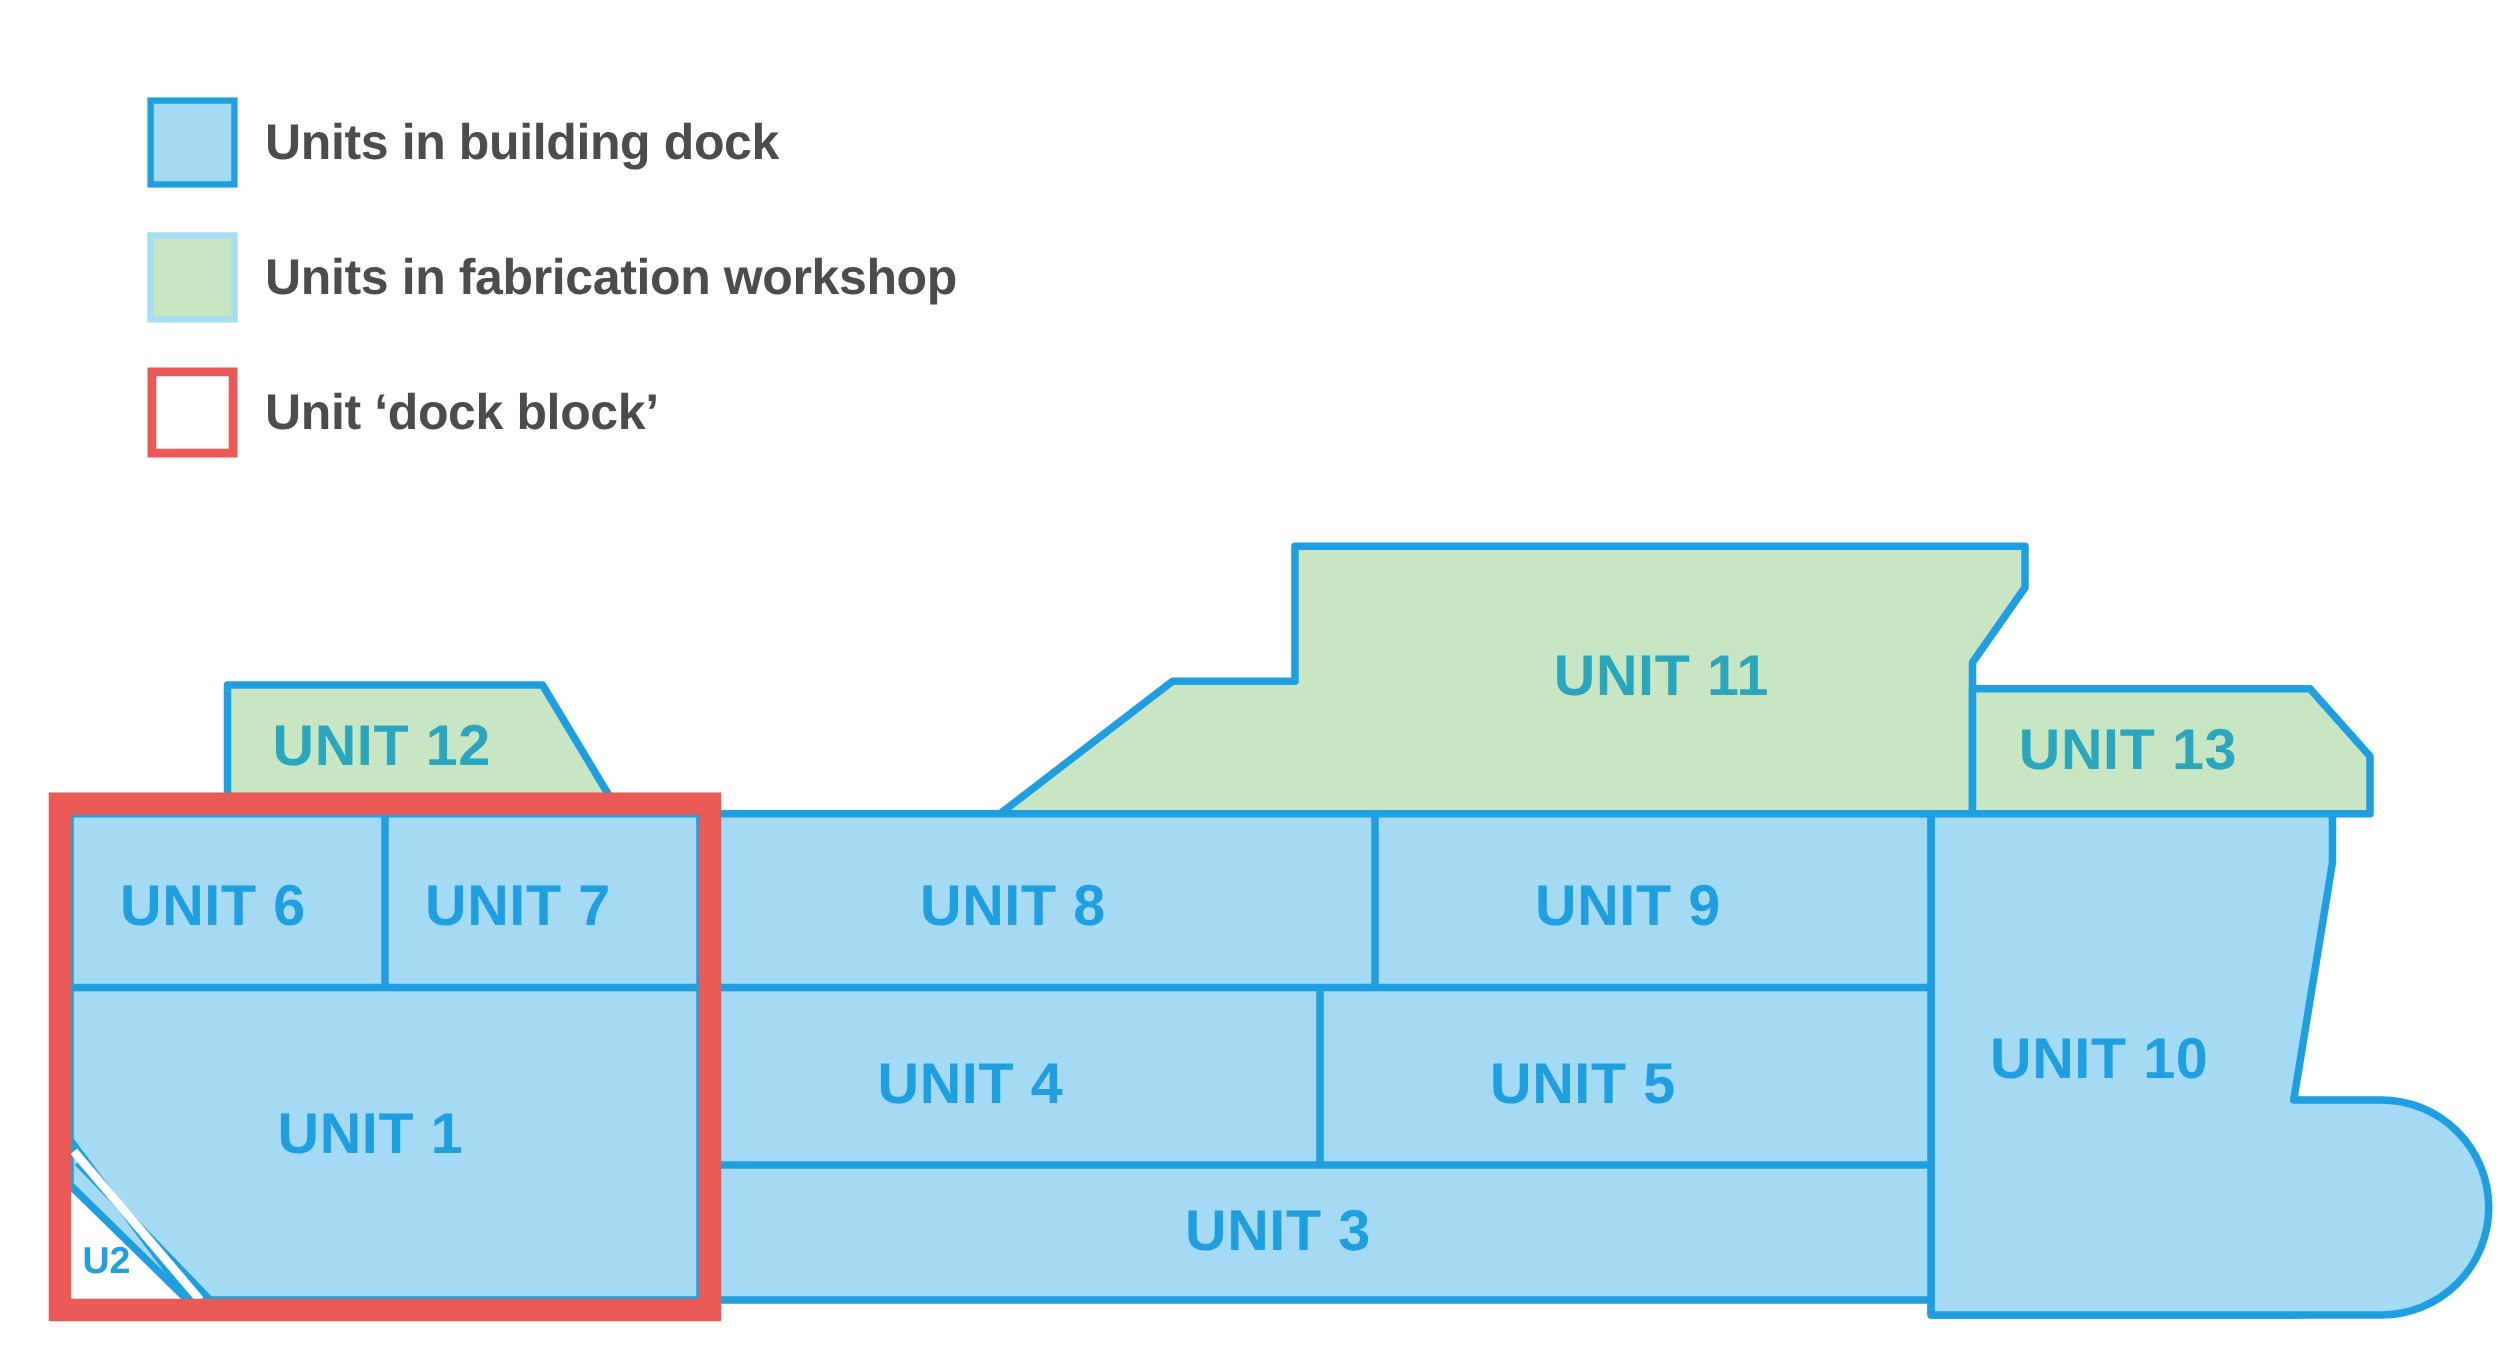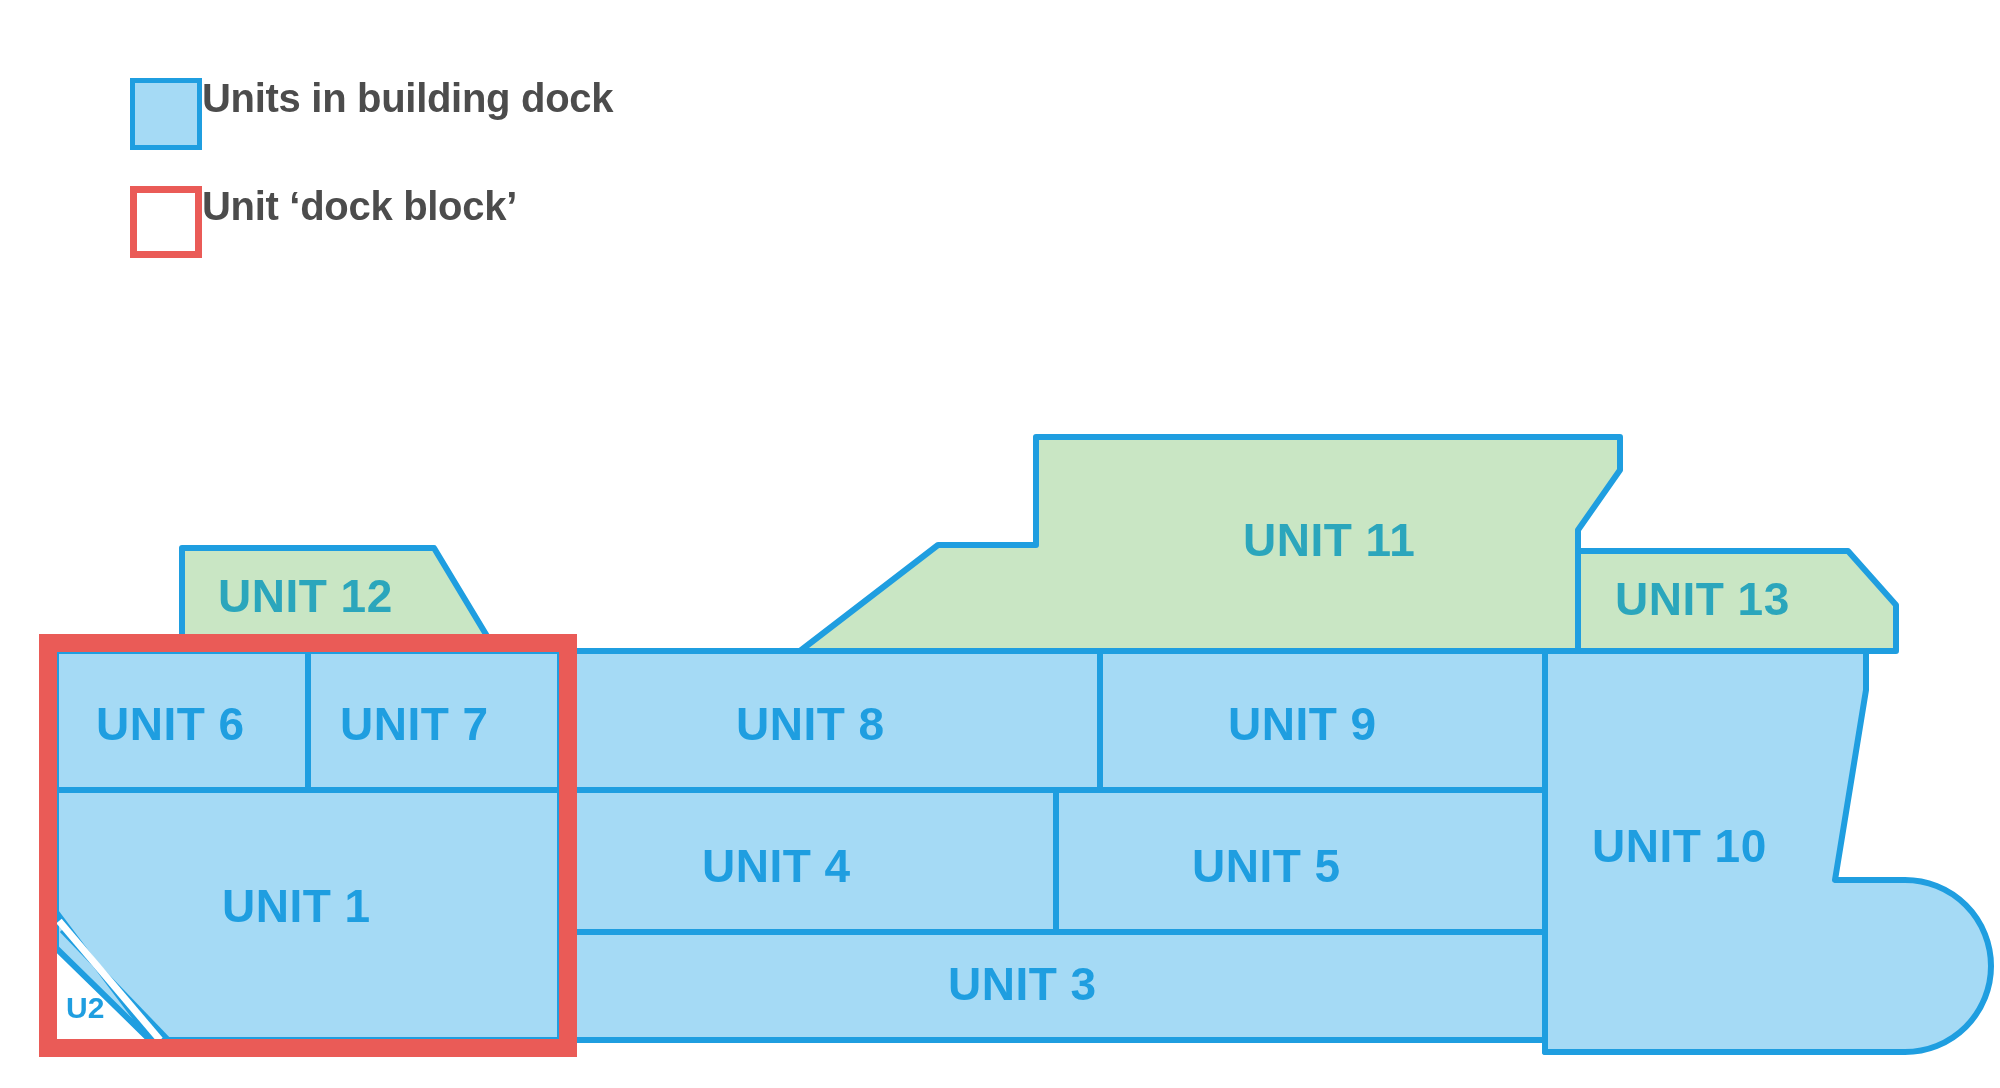--- a/index.html
+++ b/index.html
@@ -20,23 +20,23 @@
   #legend {
     position: absolute;
     left: 118px;
     top: 78px;
     display: flex;
     flex-direction: column;
     gap: 36px;
   }
   .legend-row {
     display: flex;
-    align-items: flex-start;
+    align-items: center;
+    gap: 22px;
     height: 72px;
-    margin-left: 12px;
   }
   .legend-swatch {
     width: 72px;
     height: 72px;
     box-sizing: border-box;
     flex: 0 0 auto;
   }
   .sw-dock {
     background: #a5daf5;
     border: 5px solid #1f9ee0;
@@ -92,20 +92,24 @@
 </head>
 <body>
 
 <div id="legend">
 
   <div class="legend-row">
     <div class="legend-swatch sw-dock"></div>
     <div class="legend-label">Units in building dock</div>
   </div>
 
+  <div class="legend-row">
+    <div class="legend-swatch sw-fab"></div>
+    <div class="legend-label">Units in fabrication workshop</div>
+  </div>
 
   <div class="legend-row">
     <div class="legend-swatch sw-mega"></div>
     <div class="legend-label">Unit ‘dock block’</div>
   </div>
 
 </div>
 
 <div id="ship-diagram">
 <svg width="2000" height="1088" viewBox="0 0 2000 1088" xmlns="http://www.w3.org/2000/svg">

